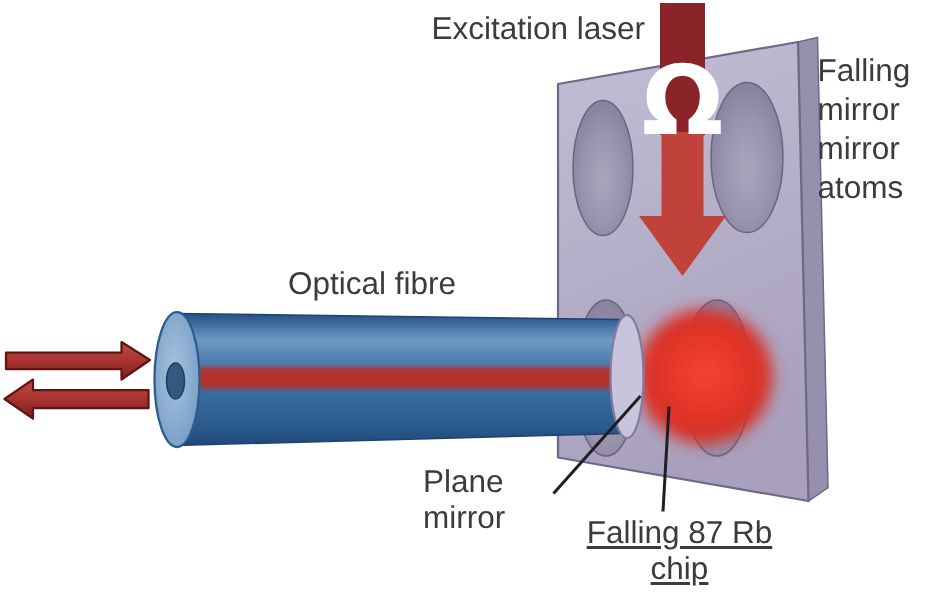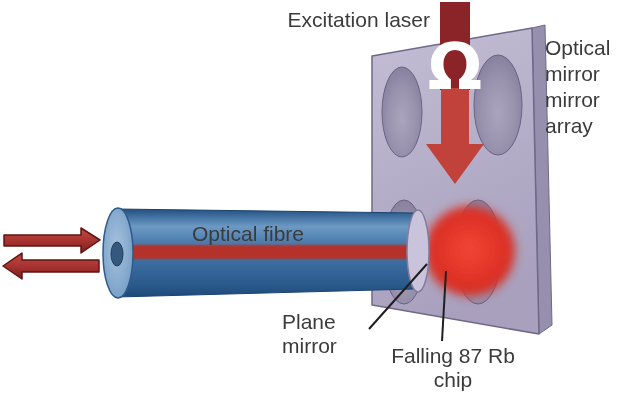--- a/index.html
+++ b/index.html
@@ -8,23 +8,23 @@
     font-family:"Liberation Sans",sans-serif;
   }
   .stage svg{position:absolute;left:0;top:0;}
   .label{
     position:absolute;color:#3b3b3b;font-size:21px;line-height:24px;
     font-family:"Liberation Sans",sans-serif;white-space:nowrap;
   }
   .label div{white-space:nowrap;}
   .lbl-excitation{top:8px;left:240px;width:190px;text-align:right;}
   .lbl-concave{top:35px;left:545px;line-height:26px;}
-  .lbl-fibre{top:178px;left:188px;width:120px;text-align:center;margin-top:44px;}
+  .lbl-fibre{top:178px;left:188px;width:120px;text-align:center;}
   .lbl-plane{top:310px;left:282px;width:84px;}
-  .lbl-atoms{top:344px;left:374px;width:158px;text-align:center;}
+  .lbl-atoms{top:344px;left:374px;width:158px;text-align:center;text-decoration:underline;}
   .omega-text{
     font-family:"DejaVu Sans","Liberation Sans",sans-serif;
     font-weight:bold;
   }
 </style>
 </head>
 <body>
 
 <div class="stage">
 
@@ -95,24 +95,24 @@
     <polygon points="4,235 81,235 81,228 100,240 81,253 81,246 4,246" fill="url(#gArrowLR)" stroke="#5f1513" stroke-width="1.5" stroke-linejoin="round"></polygon>
     <polygon points="99,260 22,260 22,253 3,266 22,279 22,272 99,272" fill="url(#gArrowLR)" stroke="#5f1513" stroke-width="1.5" stroke-linejoin="round"></polygon>
 
     <path d="M369,329 L427,264" stroke="#1f1f1f" stroke-width="2" fill="none"></path>
     <path d="M446,271 L442,341" stroke="#1f1f1f" stroke-width="2" fill="none"></path>
   </svg>
 
   <div class="label lbl-excitation">Excitation laser</div>
 
   <div class="label lbl-concave">
-    <div>Optical</div>
+    <div>Falling</div>
     <div>mirror</div>
     <div>mirror</div>
-    <div>array</div>
+    <div>atoms</div>
   </div>
 
   <div class="label lbl-fibre">Optical fibre</div>
 
   <div class="label lbl-plane">
     <div>Plane</div>
     <div>mirror</div>
   </div>
 
   <div class="label lbl-atoms">

